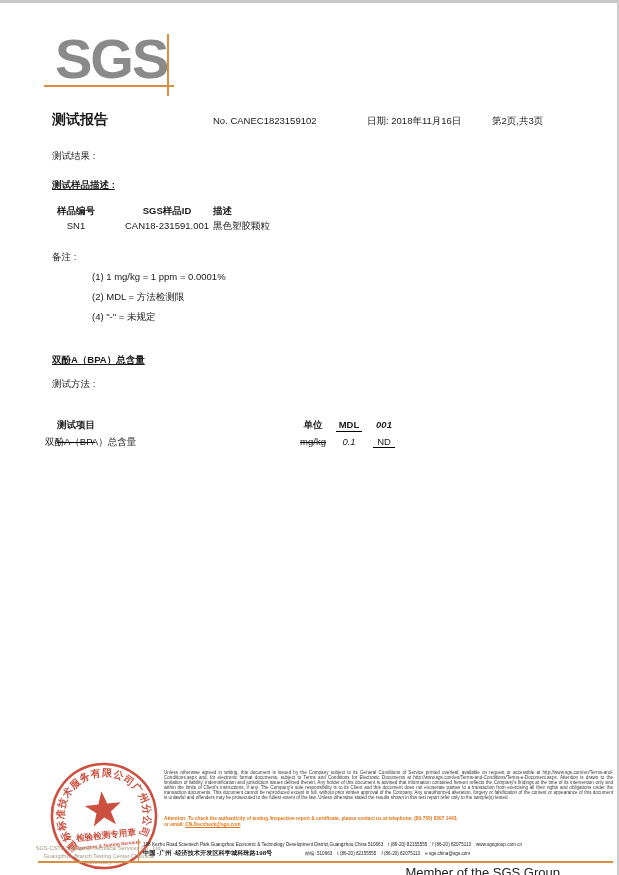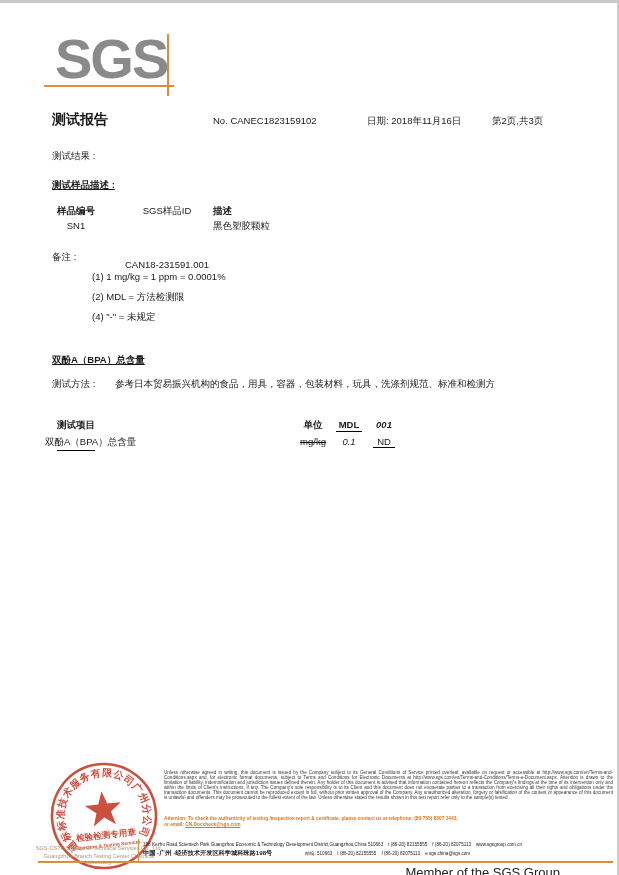--- a/index.html
+++ b/index.html
@@ -17,34 +17,34 @@
   
   .hdr-title{left:52px;top:108px;font-size:14px;font-weight:bold;}
   .hdr-no{left:213px;top:112px;font-size:9.5px;}
   .hdr-date{left:367px;top:112px;font-size:9.5px;}
   .hdr-page{left:492px;top:112px;font-size:9.5px;}
   .body-text{font-size:9.5px;}
   .lbl-results{left:52px;top:147px;}
   .lbl-sample{left:52px;top:176px;font-weight:bold;text-decoration:underline;}
   
   .st-h1{left:45px;top:202px;width:62px;text-align:center;font-weight:bold;}
-  .st-h2{left:118px;top:202px;width:98px;text-align:center;font-weight:normal;}
+  .st-h2{left:118px;top:202px;width:98px;text-align:center;font-weight:bold;}
   .st-h3{left:213px;top:202px;font-weight:bold;}
   .st-v1{left:45px;top:217px;width:62px;text-align:center;}
-  .st-v2{left:118px;top:217px;width:98px;text-align:center;margin-top:39px;}
+  .st-v2{left:118px;top:217px;width:98px;text-align:center;}
   .st-v3{left:213px;top:217px;}
   .lbl-notes{left:52px;top:248px;}
   .notes-list{left:92px;top:264px;line-height:20px;}
   .bpa-title{left:52px;top:351px;font-weight:bold;text-decoration:underline;}
   .lbl-method{left:52px;top:375px;}
   .method-1{left:115px;top:375px;}
   .method-2{left:115px;top:393px;}
   
   .rt-h{top:416px;font-weight:bold;}
-  .rt-h1{left:57px;border-bottom:1px solid #000;padding-bottom:18px;}
+  .rt-h1{left:57px;border-bottom:1px solid #000;padding-bottom:10px;}
   .rt-h2{left:300px;width:26px;text-align:center;border-bottom:1px solid #000;padding-bottom:10px;}
   .rt-h3{left:336px;width:26px;text-align:center;border-bottom:1px solid #000;padding-bottom:1px;}
   .rt-h4{left:373px;width:22px;text-align:center;font-style:italic;border-bottom:1px solid #000;padding-bottom:17px;}
   .rt-r{top:433px;}
   .rt-v1{left:45px;}
   .rt-v2{left:300px;width:26px;text-align:center;}
   .rt-v3{left:336px;width:26px;text-align:center;font-style:italic;}
   .rt-v4{left:373px;width:22px;text-align:center;}
   
   .legal{left:164px;top:767px;width:449px;font-size:4.6px;line-height:5.1px;
@@ -93,21 +93,20 @@
 
   <div class="abs body-text lbl-notes">备注 :</div>
   <div class="abs body-text notes-list">
     <div>(1) 1 mg/kg = 1 ppm = 0.0001%</div>
     <div>(2) MDL = 方法检测限</div>
     <div>(4) "-" = 未规定</div>
   </div>
 
   <div class="abs body-text bpa-title">双酚A（BPA）总含量</div>
   <div class="abs body-text lbl-method">测试方法 :</div>
-  <div class="abs body-text method-1">参考日本贸易振兴机构的食品，用具，容器，包装材料，玩具，洗涤剂规范、标准和检测方</div>
 
   <div class="abs body-text rt-h rt-h1">测试项目</div>
   <div class="abs body-text rt-h rt-h2">单位</div>
   <div class="abs body-text rt-h rt-h3">MDL</div>
   <div class="abs body-text rt-h rt-h4">001</div>
   <div class="abs body-text rt-r rt-v1">双酚A（BPA）总含量</div>
   <div class="abs body-text rt-r rt-v2">mg/kg</div>
   <div class="abs body-text rt-r rt-v3">0.1</div>
   <div class="abs body-text rt-r rt-v4">ND</div>
 

